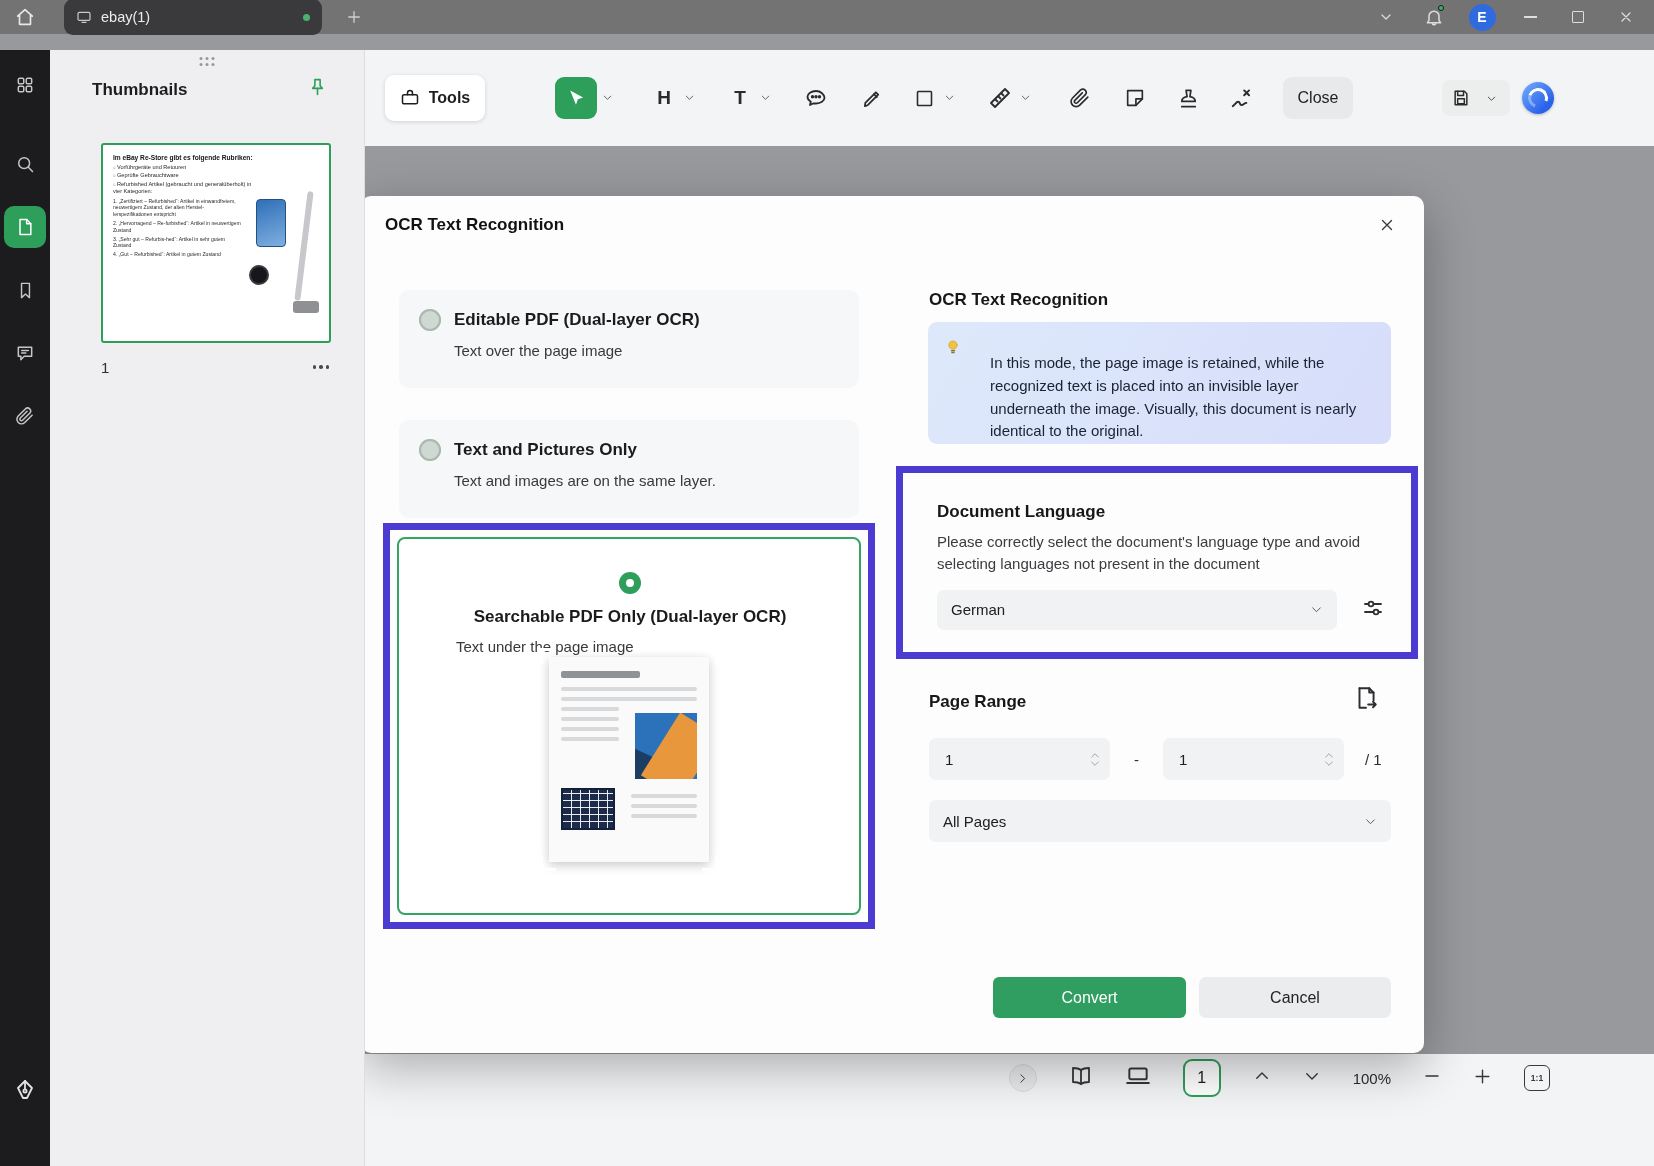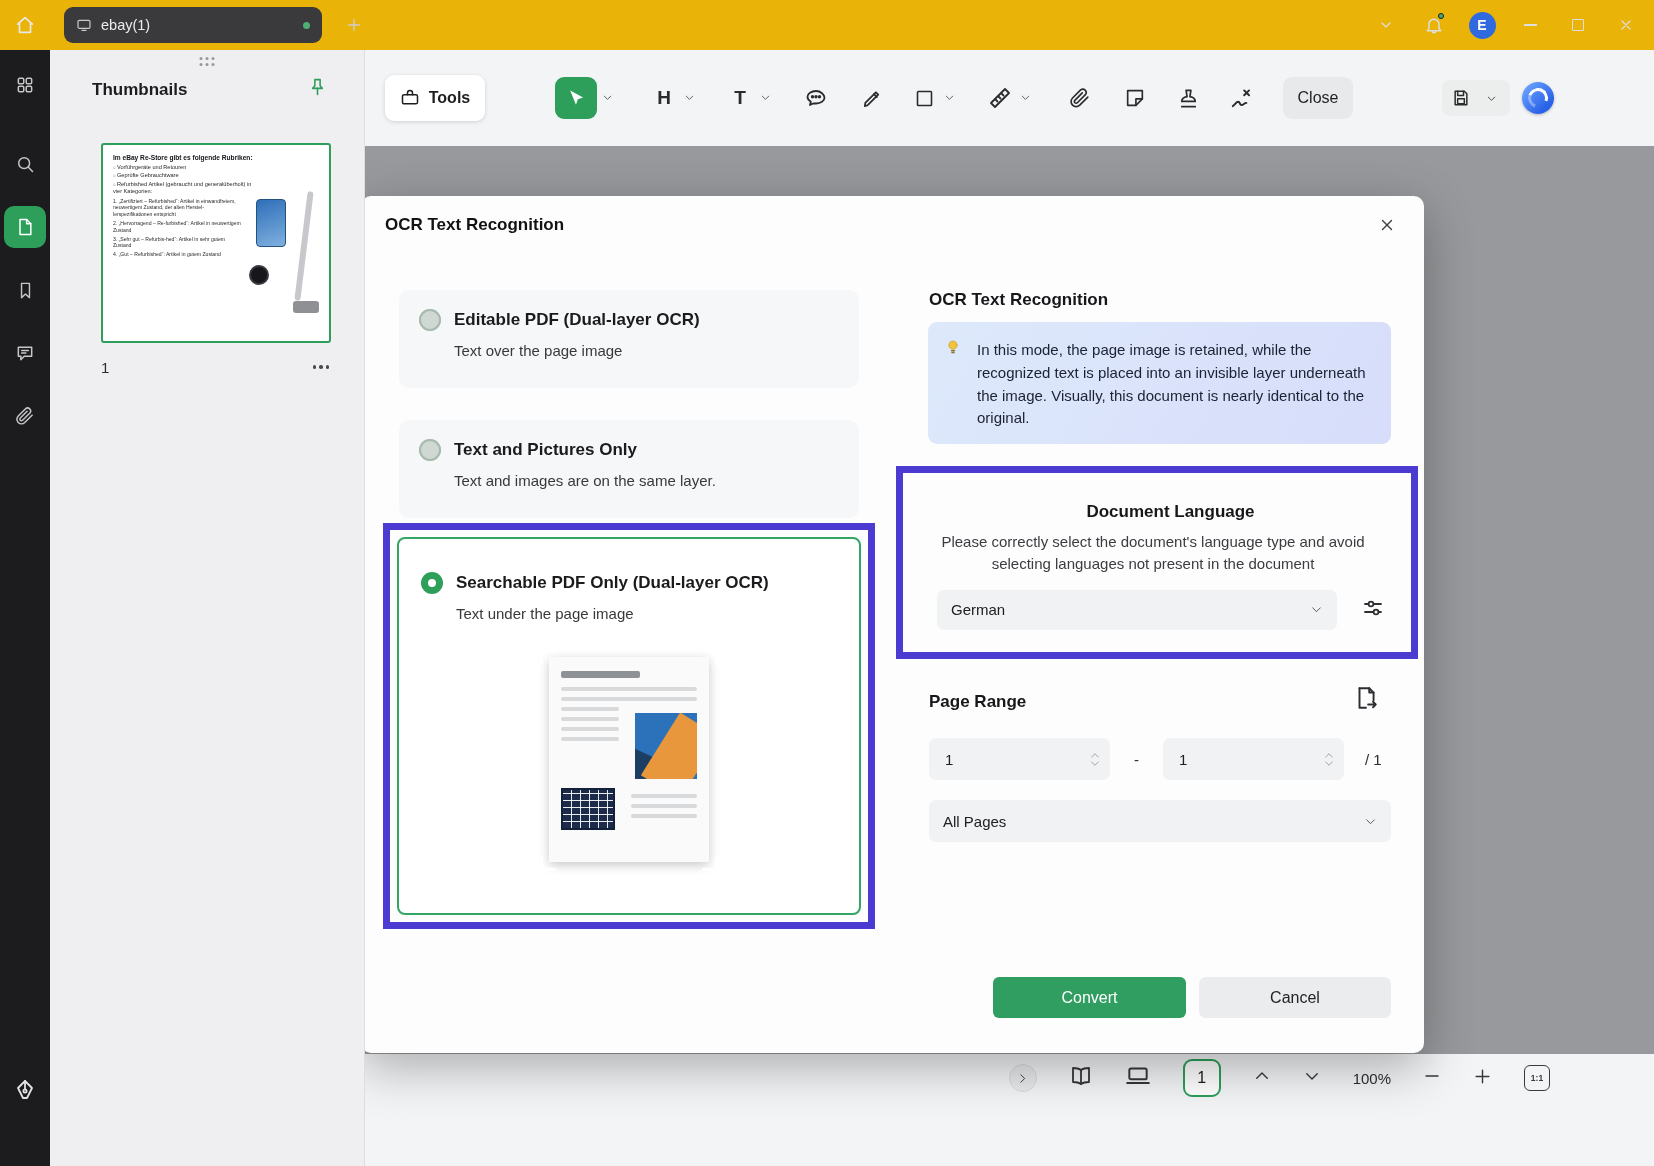--- a/index.html
+++ b/index.html
@@ -7,21 +7,21 @@
   body {
     width:1654px; height:1166px; position:relative; overflow:hidden;
     font-family:"Liberation Sans", sans-serif; background:#98999c;
     -webkit-font-smoothing:antialiased;
   }
   button { border:0; background:none; padding:0; font:inherit; color:inherit; cursor:default; }
   .ic { display:inline-flex; align-items:center; justify-content:center; }
   .ic svg { stroke:currentColor; fill:none; stroke-width:1.8; stroke-linecap:round; stroke-linejoin:round; display:block; }
 
   
-  .titlebar { position:absolute; top:0; left:0; right:0; height:50px; background:#eab308; display:flex; align-items:center; z-index:40; }
+  .titlebar { position:absolute; top:0; left:0; right:0; height:34px; background:#737373; display:flex; align-items:center; z-index:40; }
   .home-button { width:50px; height:50px; display:flex; align-items:center; justify-content:center; color:#e8e8e8; }
   .doc-tab { margin-left:14px; width:258px; height:36px; background:#3a3a3d; border-radius:9px; display:flex; align-items:center; gap:9px; padding:0 12px; color:#ececec; font-size:14.5px; }
   .doc-tab .ic { color:#c9c9cb; }
   .tab-dot { width:7px; height:7px; border-radius:50%; background:#4fae72; margin-left:auto; }
   .new-tab-button { margin-left:16px; width:32px; height:32px; color:#cfcfcf; display:flex; align-items:center; justify-content:center; }
   .tb-right { margin-left:auto; display:flex; align-items:center; height:100%; margin-right:4px; }
   .tb-btn { width:48px; height:50px; display:flex; align-items:center; justify-content:center; color:#dedede; position:relative; }
   .bell-dot { position:absolute; top:13px; right:14px; width:6px; height:6px; border-radius:50%; background:#3fae6e; border:1px solid #1c1c1e; }
   .avatar { width:27px; height:27px; border-radius:50%; background:#2f6bdf; color:#fff; font-size:14px; font-weight:700; display:flex; align-items:center; justify-content:center; }
   .min-glyph { width:13px; height:2px; background:#dedede; }
@@ -89,21 +89,21 @@
   .opt1 { top:94px; } .opt2 { top:224px; }
   .opt-head { display:flex; align-items:center; gap:13px; padding:19px 20px 0; }
   .radio { width:22px; height:22px; border-radius:50%; background:#cfd8d2; box-shadow:inset 0 0 0 2px #a8b9ae; flex:none; }
   .radio.selected { background:#2e9e5b; box-shadow:none; position:relative; }
   .radio.selected::after { content:""; position:absolute; inset:7px; background:#fff; border-radius:50%; }
   .opt-title { font-size:17px; font-weight:700; color:#1b1b1e; margin:0; }
   .opt-sub { margin:11px 20px 0 55px; font-size:15px; color:#39393d; }
 
   .hl-left { position:absolute; left:22px; top:327px; width:492px; height:406px; border:7px solid #4b3bd0; }
   .opt3 { position:absolute; inset:7px; background:#fff; border:2px solid #35a565; border-radius:8px; }
-  .opt3 .opt-head { padding:33px 20px 0 22px; }
+  .opt3 .opt-head { padding:33px 20px 0 22px;flex-direction:column; }
   .opt3 .opt-sub { margin-left:57px; }
 
   .doc-illus { position:absolute; left:50%; top:118px; margin-left:-80px; width:160px; height:205px; background:#fafafa; box-shadow:0 3px 10px rgba(0,0,0,.22); padding:14px 12px; }
   .dl-line { height:4px; background:#d8d9db; border-radius:2px; margin-bottom:6px; }
   .dl-line.dark { height:7px; background:#8e9296; width:58%; margin-bottom:9px; }
   .dl-half { width:58px; }
   .dl-img { position:absolute; right:12px; top:56px; width:62px; height:66px; background:#2b72ba; overflow:hidden; }
   .dl-img::before { content:""; position:absolute; left:-14px; bottom:-26px; width:44px; height:50px; background:#1c3e63; transform:rotate(25deg); }
   .dl-img::after { content:""; position:absolute; left:22px; top:6px; width:46px; height:74px; background:#e8973c; transform:rotate(32deg); }
   .dl-table { position:absolute; left:12px; bottom:32px; width:54px; height:42px; background:#1d2b4a; border:2px solid #13203a;
@@ -111,23 +111,23 @@
   .dl-bl { position:absolute; right:12px; bottom:38px; width:66px; }
   .corner { position:absolute; width:16px; height:16px; border:3px solid #fff; }
   .corner.tl { top:-9px; left:-9px; border-right:none; border-bottom:none; }
   .corner.tr { top:-9px; right:-9px; border-left:none; border-bottom:none; }
   .corner.bl { bottom:-9px; left:-9px; border-right:none; border-top:none; }
   .corner.br { bottom:-9px; right:-9px; border-left:none; border-top:none; }
 
   .r-head { position:absolute; left:568px; top:94px; font-size:17px; font-weight:700; color:#17171a; margin:0; }
   .info-banner { position:absolute; left:567px; top:126px; width:463px; height:122px; border-radius:9px; background:linear-gradient(120deg,#dde9fb 0%,#d7ddfa 100%); }
   .bulb { position:absolute; left:16px; top:16px; }
-  .info-text { position:absolute; left:46px; top:14px; right:13px; margin:3px; font-size:15px; line-height:1.52; color:#1a2233; }
-
-  .hl-right { position:absolute; left:535px; top:270px; width:522px; height:193px; border:7px solid #4b3bd0;text-align:center; }
+  .info-text { position:absolute; left:46px; top:14px; right:13px; margin:16px; font-size:15px; line-height:1.52; color:#1a2233; }
+
+  .hl-right { position:absolute; left:535px; top:270px; width:522px; height:193px; border:7px solid #4b3bd0; }
   .dl-wrap { position:absolute; inset:7px; background:#fdfdfe; padding:22px 0 0 27px; }
   .lang-title { margin:0; font-size:17px; font-weight:700; color:#17171a; }
   .lang-desc { margin:9px 0 0; font-size:15px; color:#3c3c40; line-height:1.45; width:432px; }
   .lang-row { display:flex; align-items:center; margin-top:15px; }
   .select-box { background:#f1f2f4; border-radius:7px; display:flex; align-items:center; padding:0 14px; font-size:15px; color:#202024; }
   .lang-select { width:400px; height:40px; }
   .select-box .ic { margin-left:auto; color:#55555a; }
   .tune-btn { margin-left:24px; color:#2f2f33; }
 
   .pr-title { position:absolute; left:568px; top:496px; font-size:17px; font-weight:700; color:#17171a; margin:0; }

